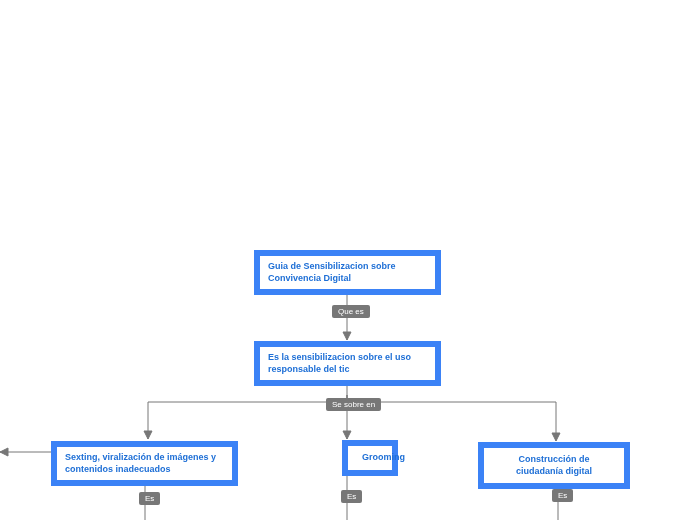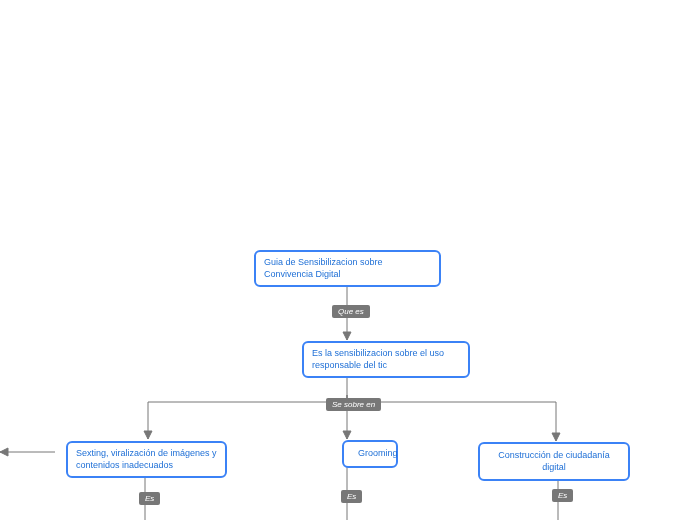--- a/index.html
+++ b/index.html
@@ -14,43 +14,42 @@
     overflow: hidden;
   }
   .canvas {
     position: absolute;
     top: 0; left: 0;
     width: 696px;
     height: 520px;
   }
   .node {
     position: absolute;
-    border: 2px solid #3b82f6;
-    border-radius: 6px;
+    border: 6px solid #3b82f6;
+    border-radius: 0;
     background: #ffffff;
     color: #1e6fd6;
-    font-weight: normal;
+    font-weight: bold;
     font-size: 9px;
     line-height: 1.3;
     padding: 5px 8px;
     text-align: left;
   }
   .node.center {
     text-align: center;
     padding: 6px 14px;
   }
   .edge-label {
     position: absolute;
     background: #777;
     color: #fff;
     font-size: 8px;
     padding: 2px 6px;
     border-radius: 2px;
     white-space: nowrap;
-    font-style: italic;
   }
   svg.lines {
     position: absolute;
     top: 0; left: 0;
     width: 696px;
     height: 520px;
     pointer-events: none;
   }
   svg.lines line, svg.lines path {
     stroke: #777;
@@ -86,25 +85,25 @@
 
     <line x1="145" y1="465" x2="145" y2="520"></line>
     <line x1="347" y1="457" x2="347" y2="520"></line>
     <line x1="558" y1="459" x2="558" y2="520"></line>
   </svg>
 
   <div class="node" style="left:254px; top:250px; width:187px;">Guia de Sensibilizacion sobre Convivencia Digital</div>
 
   <div class="edge-label" style="left:332px; top:305px;">Que es</div>
 
-  <div class="node" style="left:254px; top:341px; width:168px;margin-left:48px;">Es la sensibilizacion sobre el uso responsable del tic</div>
+  <div class="node" style="left:254px; top:341px; width:187px;">Es la sensibilizacion sobre el uso responsable del tic</div>
 
   <div class="edge-label" style="left:326px; top:398px;">Se sobre en</div>
 
-  <div class="node" style="left:66px; top:441px; width:161px;">Sexting, viralización de imágenes y contenidos inadecuados</div>
+  <div class="node" style="left:51px; top:441px; width:187px;">Sexting, viralización de imágenes y contenidos inadecuados</div>
 
   <div class="node center" style="left:319px; top:440px; width:56px;margin-left:23px;">Grooming</div>
 
   <div class="node center" style="left:478px; top:442px; width:152px;">Construcción de ciudadanía digital</div>
 
   <div class="edge-label" style="left:139px; top:492px;">Es</div>
 
   <div class="edge-label" style="left:341px; top:490px;">Es</div>
 
   <div class="edge-label" style="left:552px; top:489px;">Es</div>

